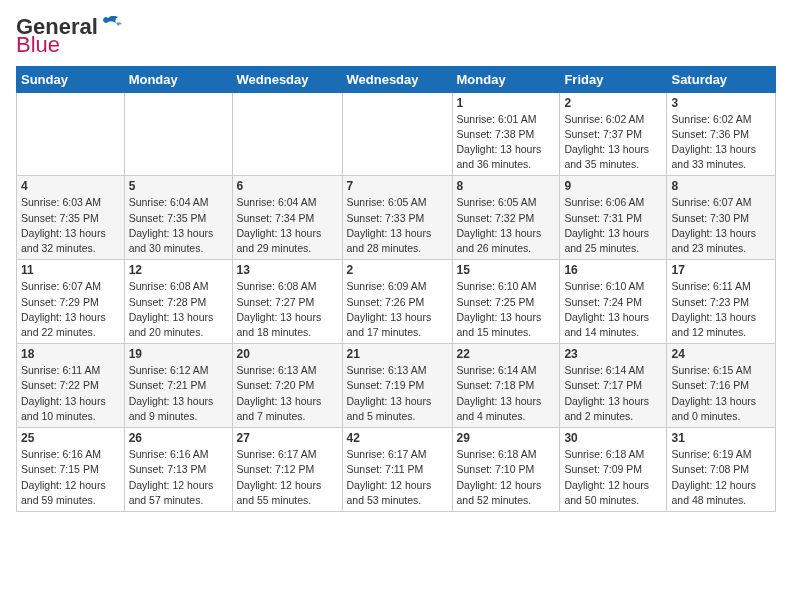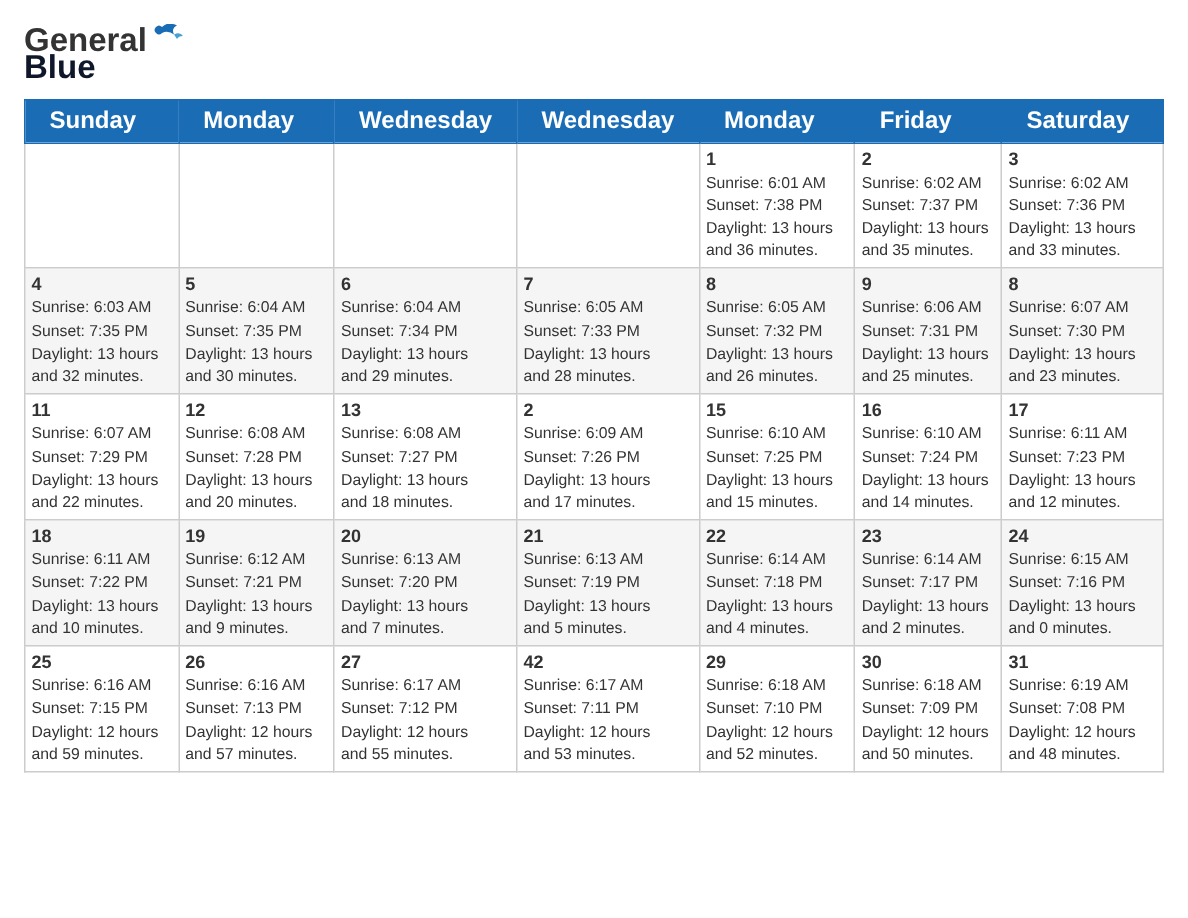--- a/index.html
+++ b/index.html
@@ -41,23 +41,23 @@
       color: #333;
     }
     .calendar {
       width: 100%;
       border-collapse: collapse;
       font-size: 11px;
     }
     .calendar th {
       background: #1a6db5;
       color: #fff;
-      padding: 5px 16px;
+      padding: 5px 4px;
       text-align: left;
-      font-size: 16px;
+      font-size: 13px;
       font-weight: bold;
       border: 1px solid #1a6db5;
     }
     .calendar td {
       vertical-align: top;
       border: 1px solid #ccc;
       padding: 3px 4px;
       width: 113px;
       min-height: 80px;
       background: #fff;
@@ -88,21 +88,21 @@
   <div class="logo">
     <div style="display:flex;align-items:center;">
       <span class="logo-text">
         <span>General</span>
       </span>
       <svg width="22" height="18" viewBox="0 0 22 18" style="margin-left:2px;margin-top:-4px;">
         <path d="M8,2 Q12,-2 18,1 Q14,3 16,7 Q12,4 8,6 Q6,8 4,6 Q2,4 4,2 Q6,0 8,2Z" fill="#1a6db5"></path>
         <path d="M16,7 Q20,5 22,8 Q19,8 18,10Z" fill="#4a9fd4"></path>
       </svg>
     </div>
-    <span style="font-size:22px;font-weight:bold;color:#0f172a;line-height:0.8;margin-top:-2px;">Blue</span>
+    <span style="font-size:22px;font-weight:normal;color:#be185d;line-height:0.8;margin-top:-2px;">Blue</span>
   </div>
   <div class="title-block">
     <div class="month-year"></div>
     <div class="location"></div>
   </div>
 </div>
 
 <table class="calendar">
   <thead>
     <tr>

